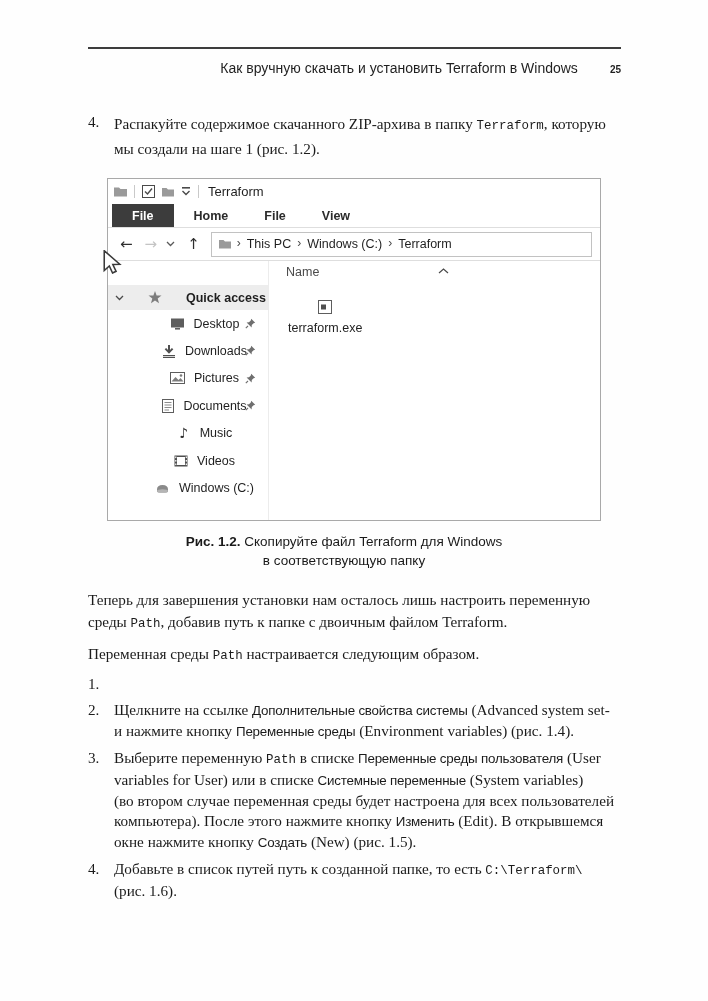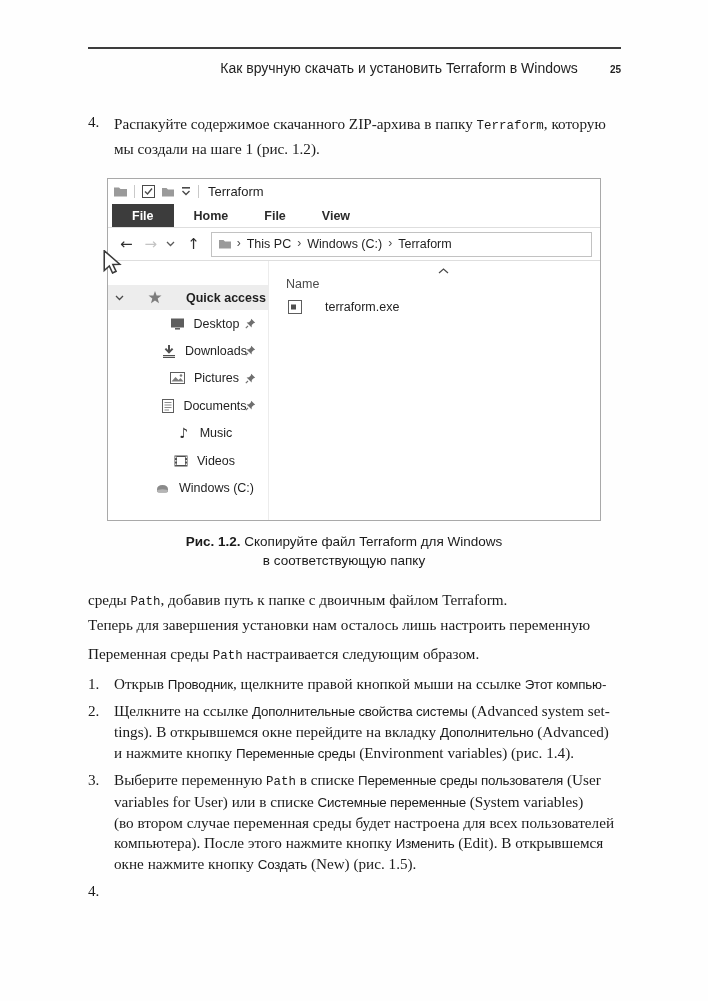--- a/index.html
+++ b/index.html
@@ -49,23 +49,23 @@
   .crumb { color:#1f1f1f; }
   .crumb-sep { color:#4a4a4a; font-size:12px; transform:translateY(-1px); }
   .explorer-main { display:flex; height:259px; position:relative; }
   .sidebar { width:161px; flex:0 0 161px; border-right:1px solid #ececec; padding-top:24px; }
   .qa-row { height:25px; background:#ededed; display:flex; align-items:center; padding-left:7px; gap:24px;
     font-weight:bold; font-size:12.5px; color:#1f1f1f; }
   .side-item { height:27.4px; display:flex; align-items:center; padding-left:33px; gap:9px; position:relative; color:#1f1f1f;justify-content:center; }
   .side-item .pin { position:absolute; right:12px; top:8px; }
   .music-glyph { font-family:"DejaVu Sans", sans-serif; font-size:14px; color:#2e2e2e; width:14px; text-align:center; }
   .filelist { position:relative; flex:1; }
-  .col-header { position:absolute; left:17px; top:16px; color:#4a4a4a; }
+  .col-header { position:absolute; left:17px; top:4px; color:#4a4a4a; }
   .sort-caret { position:absolute; left:169px; top:7px; }
-  .file-row { position:absolute; left:19px; top:39px; display:flex; align-items:center; gap:23px; color:#1f1f1f; }
+  .file-row { position:absolute; left:19px; top:39px; display:flex; align-items:center; gap:7px; color:#1f1f1f;flex-direction:column; }
   .cursor-icon { position:absolute; left:-6px; top:71px; z-index:5; }
 
   
   .figure-caption { position:absolute; left:0; top:533px; width:688px; text-align:center;
     font-family:"Liberation Sans", sans-serif; font-size:13.5px; color:#1a1a1a; }
   .figure-caption .rt-line { line-height:18.5px; white-space:pre; }
 
   
   .body-block { position:absolute; left:88px; top:589px; width:552px; font-size:15.2px; }
   .para .rt-line { line-height:21.8px; }
@@ -253,51 +253,53 @@
     </div>
   </div>
 
   <div class="figure-caption">
       <div class="rt-line"><span class="seg-bold">Рис. 1.2.</span><span> Скопируйте файл Terraform для Windows</span></div>
       <div class="rt-line"><span>в соответствующую папку</span></div>
     </div>
 
   <div class="body-block">
     <div class="para">
+        <div class="rt-line"><span>Теперь для завершения установки нам осталось лишь настроить переменную</span></div>
         <div class="rt-line"><span>среды </span><span class="seg-mono">Path</span><span>, добавив путь к папке с двоичным файлом Terraform.</span></div>
-        <div class="rt-line"><span>Теперь для завершения установки нам осталось лишь настроить переменную</span></div>
       </div>
     <div class="para">
         <div class="rt-line"><span>Переменная среды </span><span class="seg-mono">Path</span><span> настраивается следующим образом.</span></div>
       </div>
 
     <div class="steps-list">
       <div class="step-block">
         <span class="step-num">1.</span>
         <div>
-            <div class="rt-line"><span>Открыв </span><span class="seg-sans">Проводник</span><span>, щелкните правой кнопкой мыши на ссылке </span><span class="seg-sans">Этот компью-</span></div>
           </div>
       </div>
       <div class="step-block">
         <span class="step-num">2.</span>
         <div>
             <div class="rt-line"><span>Щелкните на ссылке </span><span class="seg-sans">Дополнительные свойства системы</span><span> (Advanced system set-</span></div>
-            <div class="rt-line"><span>tings). В открывшемся окне перейдите на вкладку </span><span class="seg-sans">Дополнительно</span><span> (Advanced)</span></div>
             <div class="rt-line"><span>и нажмите кнопку </span><span class="seg-sans">Переменные среды</span><span> (Environment variables) (рис. 1.4).</span></div>
           </div>
       </div>
       <div class="step-block">
         <span class="step-num">3.</span>
         <div>
             <div class="rt-line"><span>Выберите переменную </span><span class="seg-mono">Path</span><span> в списке </span><span class="seg-sans">Переменные среды пользователя</span><span> (User</span></div>
             <div class="rt-line"><span>variables for User) или в списке </span><span class="seg-sans">Системные переменные</span><span> (System variables)</span></div>
             <div class="rt-line"><span>(во втором случае переменная среды будет настроена для всех пользователей</span></div>
             <div class="rt-line"><span>компьютера). После этого нажмите кнопку </span><span class="seg-sans">Изменить</span><span> (Edit). В открывшемся</span></div>
             <div class="rt-line"><span>окне нажмите кнопку </span><span class="seg-sans">Создать</span><span> (New) (рис. 1.5).</span></div>
           </div>
       </div>
       <div class="step-block">
         <span class="step-num">4.</span>
+        <div>
+            <div class="rt-line"><span>Добавьте в список путей путь к созданной папке, то есть </span><span class="seg-mono">C:\Terraform\</span></div>
+            <div class="rt-line"><span>(рис. 1.6).</span></div>
+          </div>
       </div>
     </div>
   </div>
 
 </div>
 
 </body></html>

